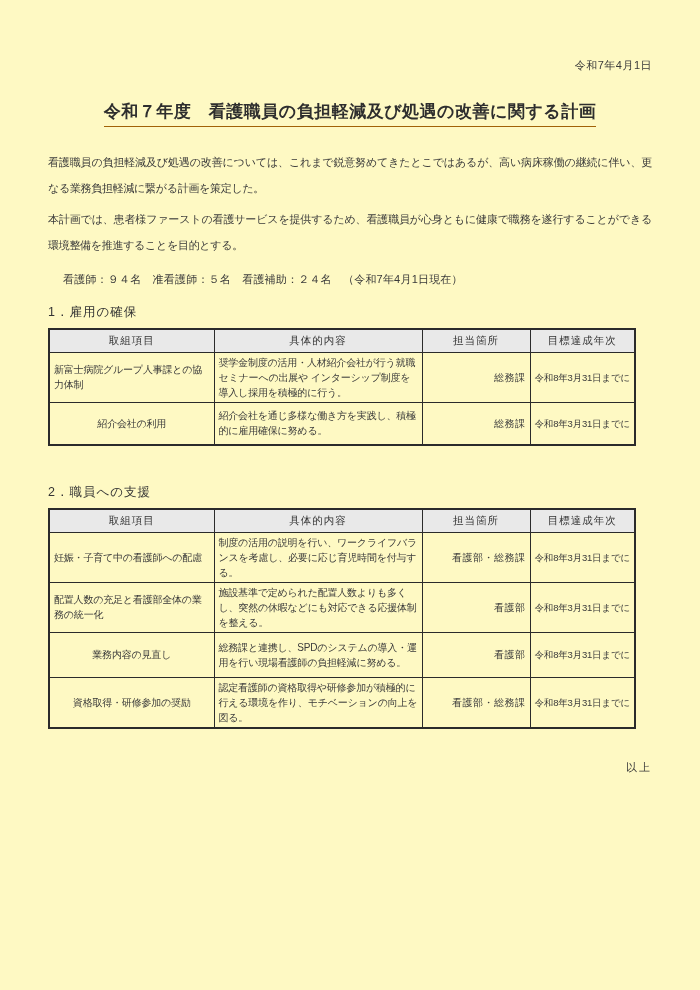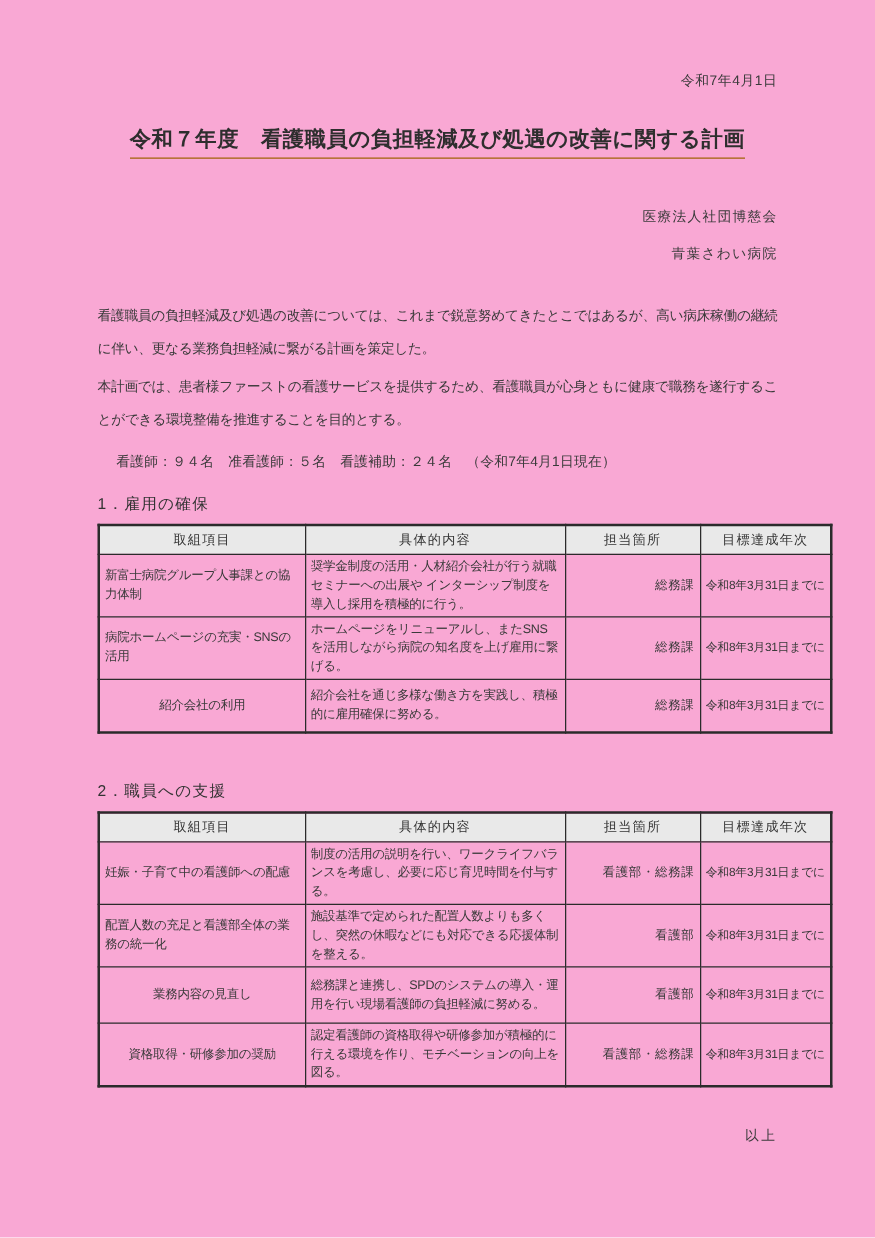--- a/index.html
+++ b/index.html
@@ -1,23 +1,23 @@
 <!DOCTYPE html>
 <html><head>
 <meta charset="utf-8">
 <style>
   html, body { margin: 0; padding: 0; background: #ffffff; }
   .page {
     position: relative;
     width: 700px;
     height: 990px;
     margin: 0 auto;
-    background: #f9a8d4;
+    background: #fef9c3;
     box-sizing: border-box;
-    padding: 0 78px;
+    padding: 0 48px;
     font-family: "Liberation Sans", "DejaVu Sans", sans-serif;
     color: #3a3a3a;
     overflow: hidden;
   }
   .doc-date {
     padding-top: 58px;
     text-align: right;
     font-size: 11px;
     line-height: 14px;
     letter-spacing: 0.5px;
@@ -109,24 +109,20 @@
 <body>
 
 <div class="page">
 
   <div class="doc-date">令和7年4月1日</div>
 
   <div class="title-wrap">
     <span class="doc-title">令和７年度　看護職員の負担軽減及び処遇の改善に関する計画</span>
   </div>
 
-  <div class="org-block">
-    <div>医療法人社団博慈会</div>
-    <div>青葉さわい病院</div>
-  </div>
 
   <p class="para para-1">看護職員の負担軽減及び処遇の改善については、これまで鋭意努めてきたとこではあるが、高い病床稼働の継続に伴い、更なる業務負担軽減に繋がる計画を策定した。</p>
   <p class="para para-2">本計画では、患者様ファーストの看護サービスを提供するため、看護職員が心身ともに健康で職務を遂行することができる環境整備を推進することを目的とする。</p>
 
   <div class="staff-line">看護師：９４名　准看護師：５名　看護補助：２４名　（令和7年4月1日現在）</div>
 
   <div class="section-1">
     <div class="section-heading">1．雇用の確保</div>
     <table class="plan-table">
       <colgroup>
@@ -143,26 +139,20 @@
           <th>目標達成年次</th>
         </tr>
       </thead>
       <tbody>
         <tr style="height:45px">
           <td class="c-item">新富士病院グループ人事課との協力体制</td>
           <td class="c-detail">奨学金制度の活用・人材紹介会社が行う就職セミナーへの出展や インターシップ制度を導入し採用を積極的に行う。</td>
           <td class="c-dept">総務課</td>
           <td class="c-target">令和8年3月31日までに</td>
         </tr>
-        <tr style="height:45px">
-          <td class="c-item">病院ホームページの充実・SNSの活用</td>
-          <td class="c-detail">ホームページをリニューアルし、またSNSを活用しながら病院の知名度を上げ雇用に繋げる。</td>
-          <td class="c-dept">総務課</td>
-          <td class="c-target">令和8年3月31日までに</td>
-        </tr>
         <tr style="height:43px">
           <td class="c-item center">紹介会社の利用</td>
           <td class="c-detail">紹介会社を通じ多様な働き方を実践し、積極的に雇用確保に努める。</td>
           <td class="c-dept">総務課</td>
           <td class="c-target">令和8年3月31日までに</td>
         </tr>
       </tbody>
     </table>
   </div>
 

